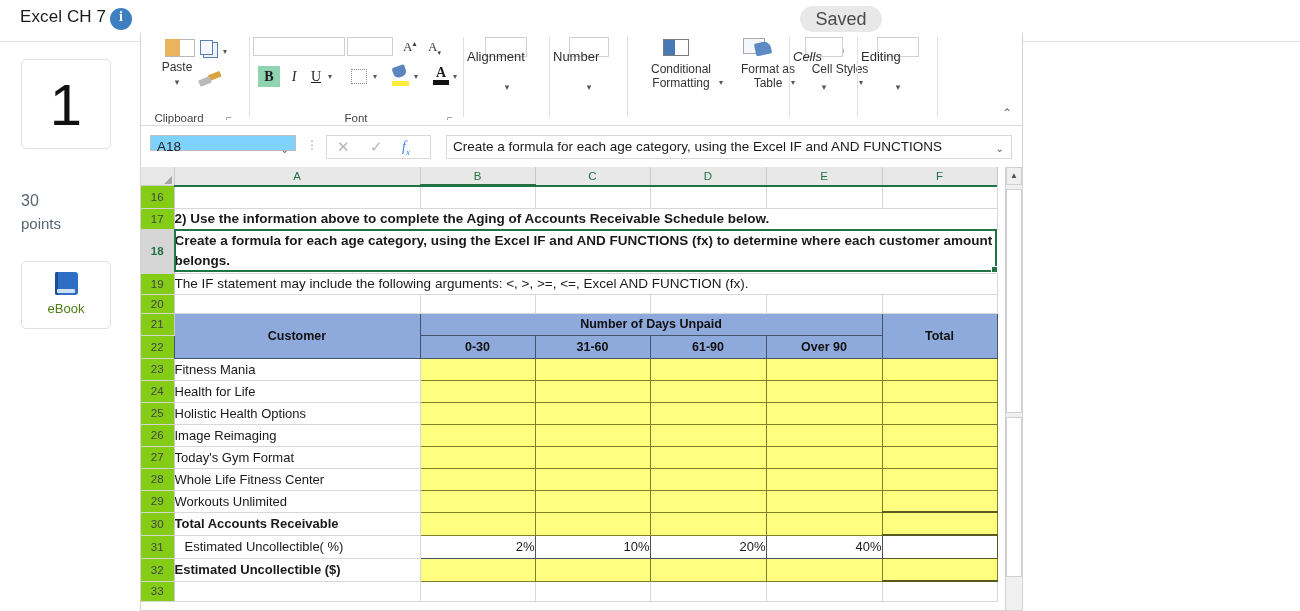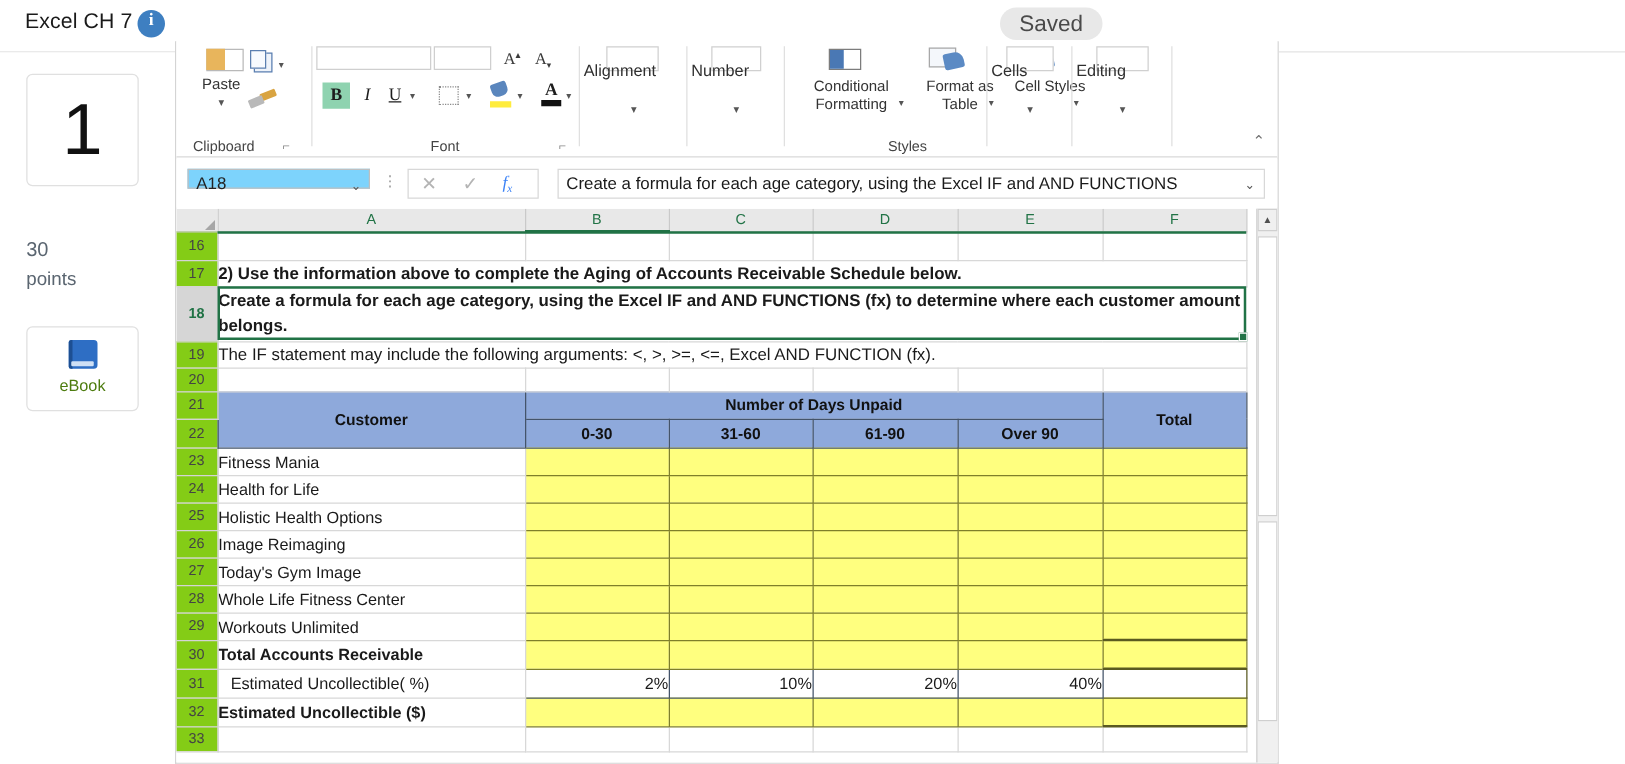--- a/index.html
+++ b/index.html
@@ -307,27 +307,26 @@
       <div style="position:absolute;left:112px;top:5px;width:22px;height:16px;border:1px solid #a8a8a8;background:#f4f7fb;"></div>
       <div style="position:absolute;left:124px;top:9px;width:16px;height:13px;background:#5b8ac4;border-radius:2px 7px 2px 2px;transform:rotate(-12deg);"></div>
       <div class="rbtn-lbl" style="left:98px; top:30px; width:78px;">Format as Table</div>
       <div style="position:absolute;left:160px;top:45px;font-size:8px;color:#555;">▾</div>
 
       <div style="position:absolute;left:184px;top:5px;width:22px;height:16px;border:1px solid #a8a8a8;background:#f4f7fb;"></div>
       <div style="position:absolute;left:196px;top:9px;width:16px;height:13px;background:#5b8ac4;border-radius:2px 7px 2px 2px;transform:rotate(-12deg);"></div>
       <div class="rbtn-lbl" style="left:176px; top:30px; width:66px;">Cell Styles</div>
       <div style="position:absolute;left:228px;top:45px;font-size:8px;color:#555;">▾</div>
 
-      <div class="rgroup-lbl" style="left:-40px; width:270px;">Styles</div>
     </div>
     <div class="rsep" style="left:648px;"></div>
 
     <div class="rgroup" style="left:652px; width:62px;">
       <div class="btn-outline" style="left:12px; top:4px; width:38px; height:20px;"></div>
-      <div class="big-lbl" style="left:0; width:62px;">Cells</div>
+      <div class="big-lbl" style="left:0; width:62px;font-style:italic;">Cells</div>
       <div class="big-caret" style="left:0; width:62px;">▾</div>
     </div>
     <div class="rsep" style="left:716px;"></div>
 
     <div class="rgroup" style="left:720px; width:74px;">
       <div class="btn-outline" style="left:16px; top:4px; width:42px; height:20px;"></div>
       <div class="big-lbl" style="left:0; width:74px;">Editing</div>
       <div class="big-caret" style="left:0; width:74px;">▾</div>
     </div>
     <div class="rsep" style="left:796px;"></div>
@@ -461,21 +460,21 @@
           <td class="rowhead">26</td>
           <td class="cell">Image Reimaging</td>
           <td class="yellow"></td>
           <td class="yellow"></td>
           <td class="yellow"></td>
           <td class="yellow"></td>
           <td class="yellow"></td>
         </tr>
         <tr style="height:22px">
           <td class="rowhead">27</td>
-          <td class="cell">Today's Gym Image</td>
+          <td class="cell">Today's Gym Format</td>
           <td class="yellow"></td>
           <td class="yellow"></td>
           <td class="yellow"></td>
           <td class="yellow"></td>
           <td class="yellow"></td>
         </tr>
         <tr style="height:22px">
           <td class="rowhead">28</td>
           <td class="cell">Whole Life Fitness Center</td>
           <td class="yellow"></td>

